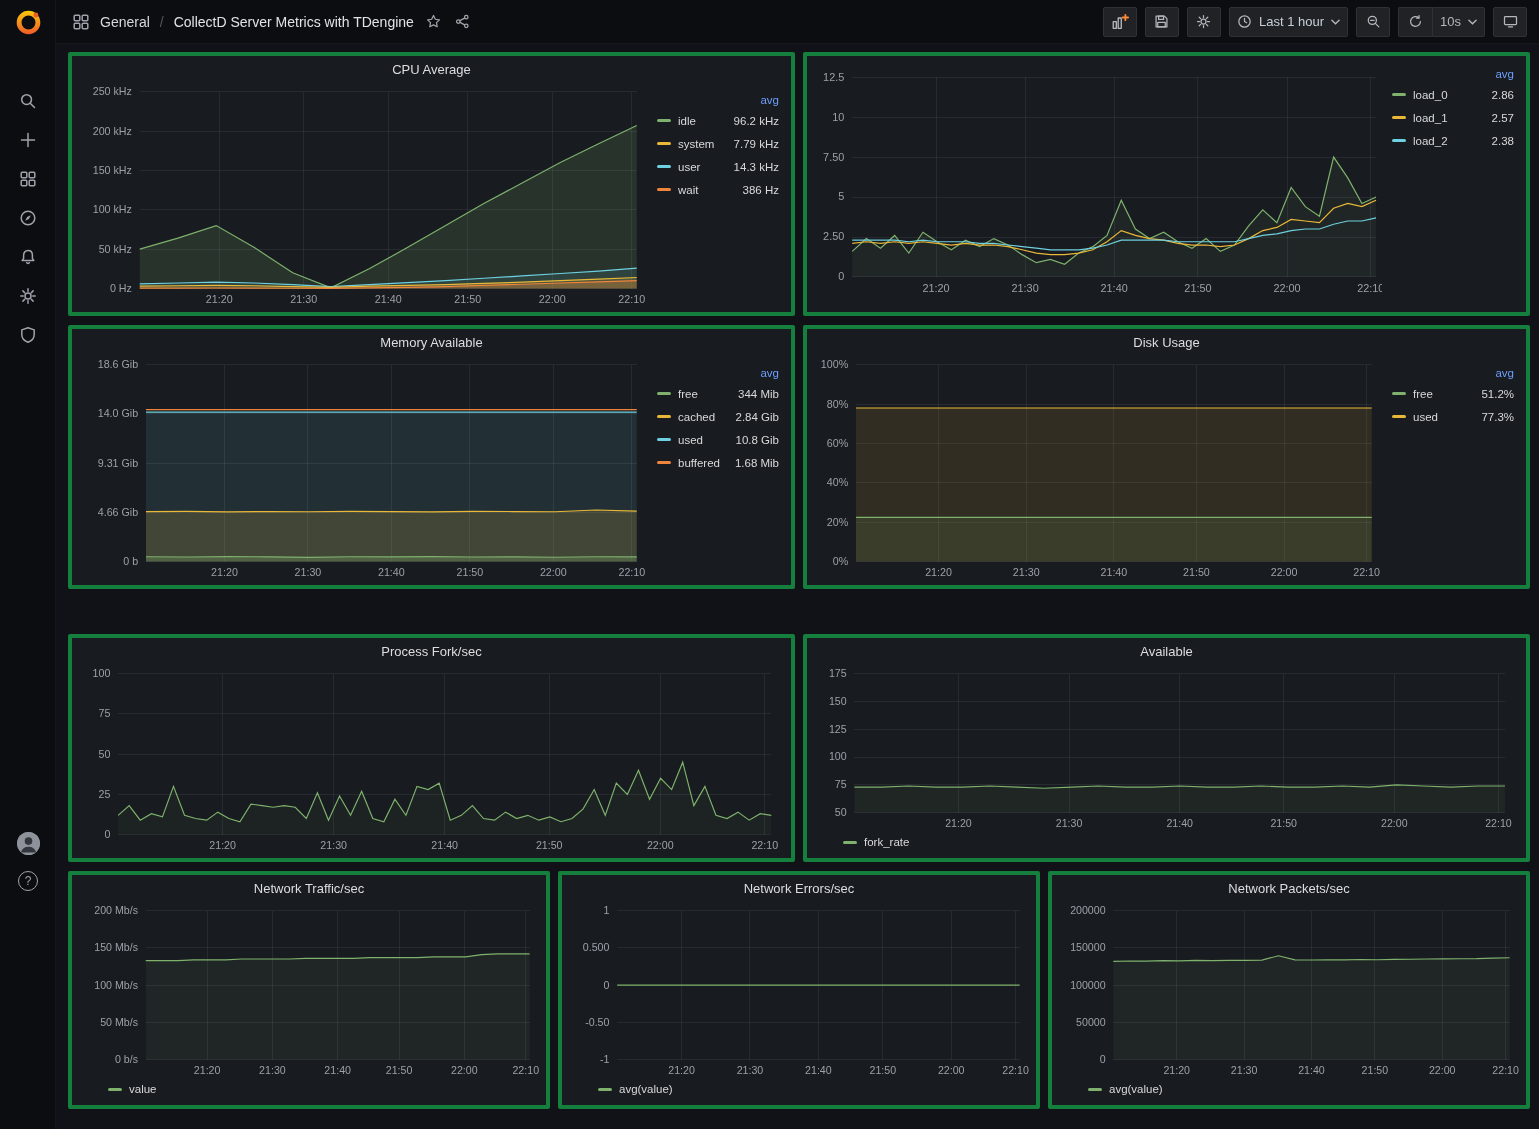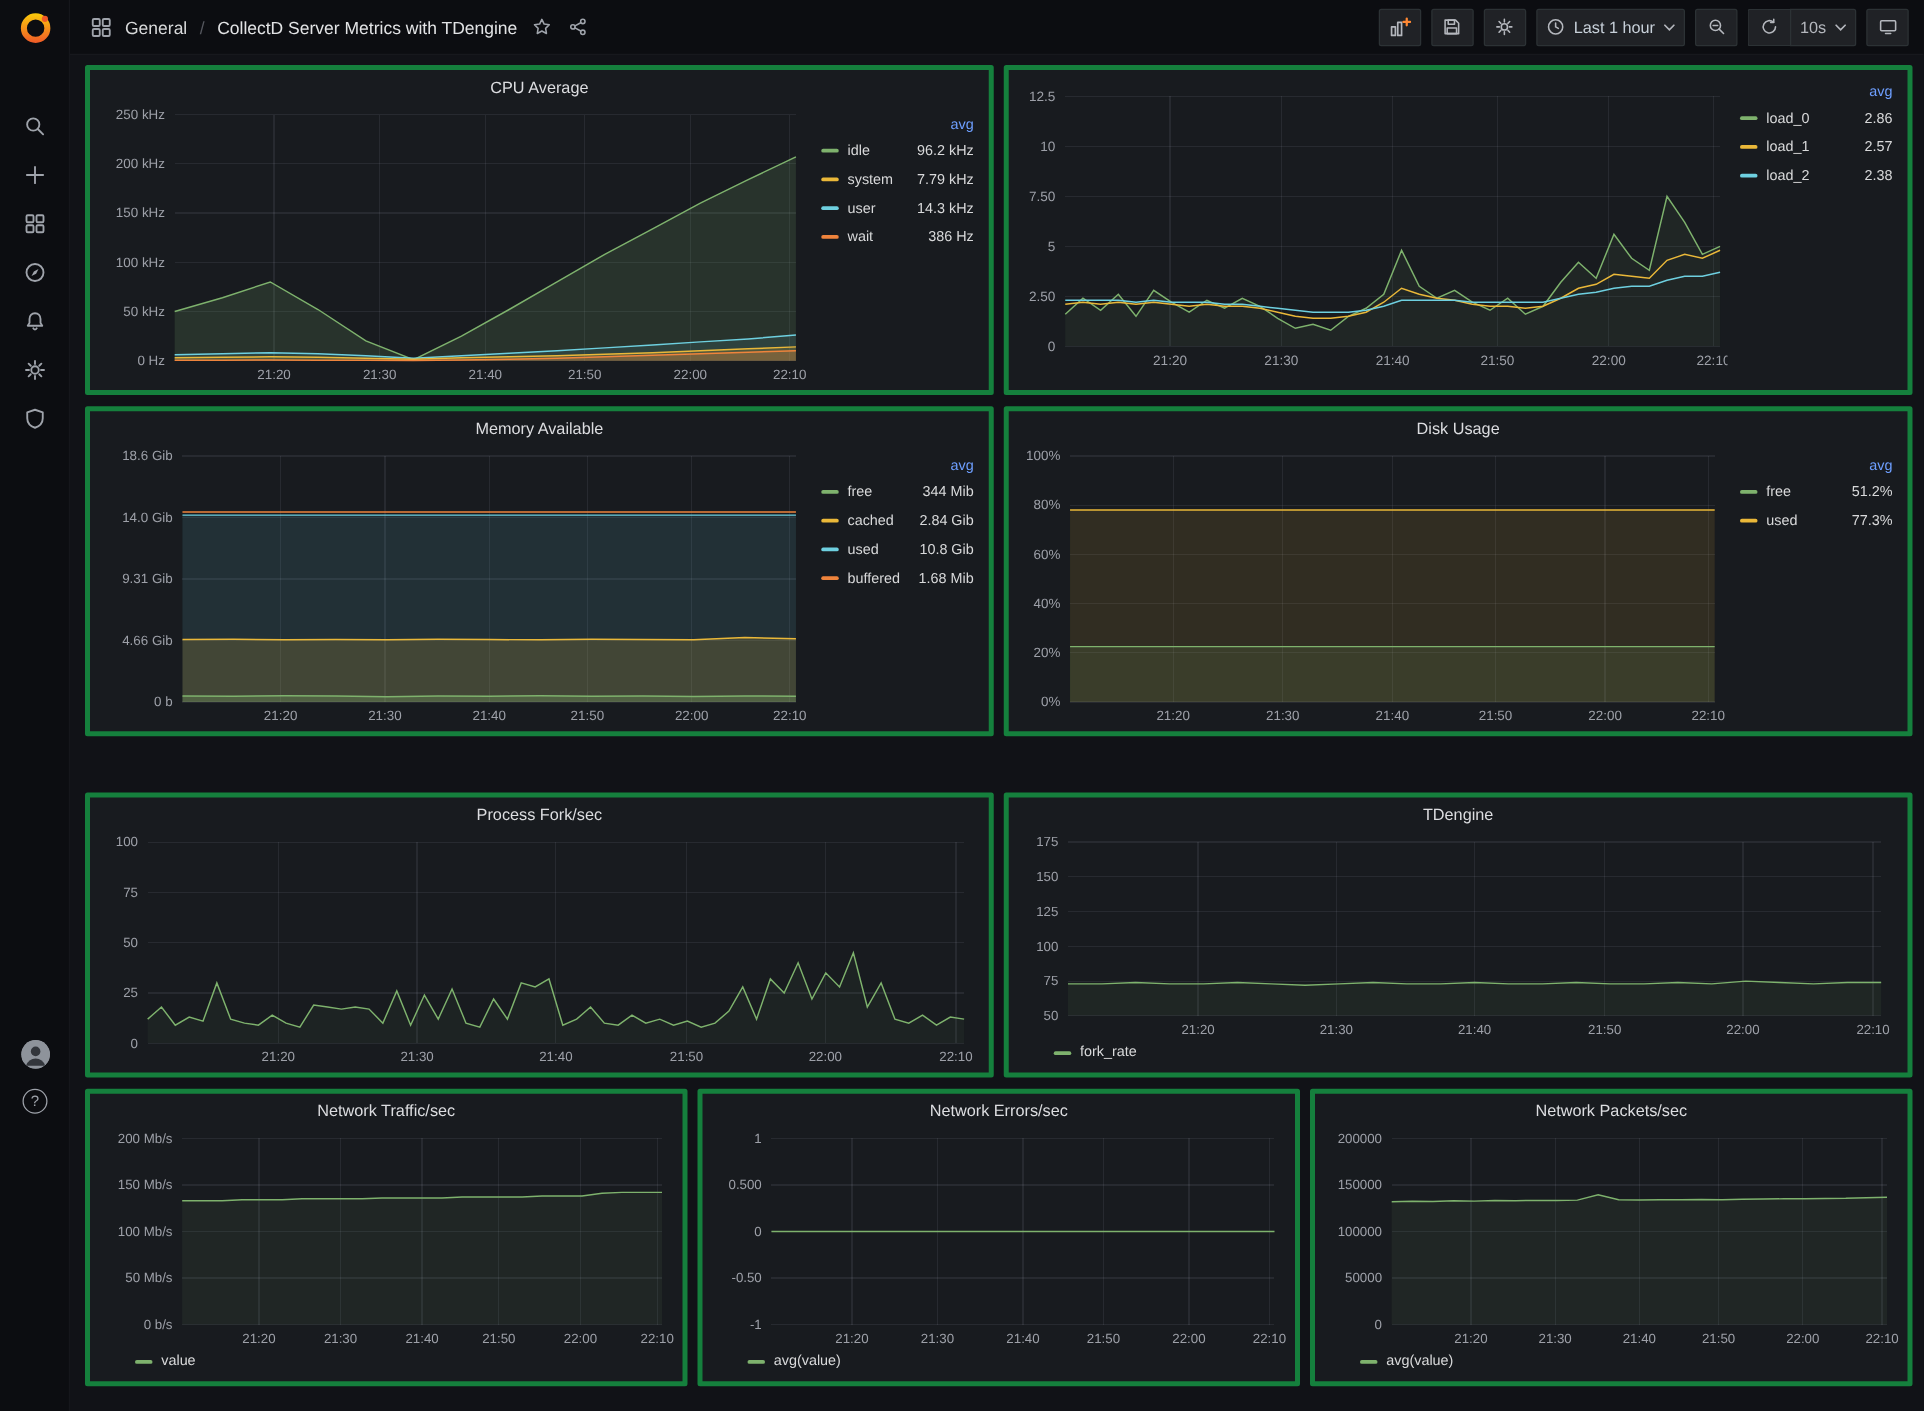--- a/index.html
+++ b/index.html
@@ -527,21 +527,21 @@
                 <text class="tk tx" x="590.454" y="191">22:00</text>
                 <line class="grid" y1="10" y2="176" x1="698.262" x2="698.262"></line>
                 <text class="tk tx" x="698.262" y="191">22:10</text>
                 <path d="M31.2 176.0L31.2 156.1L42.6 146.1L54.0 161.1L65.5 154.4L76.9 157.7L88.3 126.2L99.7 156.1L111.1 159.4L122.6 161.1L134.0 152.8L145.4 159.4L156.8 162.7L168.2 144.5L179.7 146.1L191.1 147.8L202.5 146.1L213.9 147.8L225.3 159.4L236.8 132.8L248.2 161.1L259.6 136.2L271.0 156.1L282.4 131.2L293.9 159.4L305.3 162.7L316.7 139.5L328.1 156.1L339.5 126.2L351.0 129.5L362.4 122.9L373.8 161.1L385.2 156.1L396.7 146.1L408.1 159.4L419.5 161.1L430.9 152.8L442.3 159.4L453.8 156.1L465.2 161.1L476.6 157.7L488.0 162.7L499.4 159.4L510.9 149.4L522.3 129.5L533.7 156.1L545.1 122.9L556.5 134.5L568.0 109.6L579.4 139.5L590.8 117.9L602.2 129.5L613.6 101.3L625.1 146.1L636.5 126.2L647.9 156.1L659.3 159.4L670.7 152.8L682.2 161.1L693.6 154.4L705.0 156.1L705.0 176.0Z" fill="#7eb26d" opacity="0.06"></path>
                 <polyline fill="none" stroke="#7eb26d" stroke-width="1.2" points="31.2,156.1 42.6,146.1 54.0,161.1 65.5,154.4 76.9,157.7 88.3,126.2 99.7,156.1 111.1,159.4 122.6,161.1 134.0,152.8 145.4,159.4 156.8,162.7 168.2,144.5 179.7,146.1 191.1,147.8 202.5,146.1 213.9,147.8 225.3,159.4 236.8,132.8 248.2,161.1 259.6,136.2 271.0,156.1 282.4,131.2 293.9,159.4 305.3,162.7 316.7,139.5 328.1,156.1 339.5,126.2 351.0,129.5 362.4,122.9 373.8,161.1 385.2,156.1 396.7,146.1 408.1,159.4 419.5,161.1 430.9,152.8 442.3,159.4 453.8,156.1 465.2,161.1 476.6,157.7 488.0,162.7 499.4,159.4 510.9,149.4 522.3,129.5 533.7,156.1 545.1,122.9 556.5,134.5 568.0,109.6 579.4,139.5 590.8,117.9 602.2,129.5 613.6,101.3 625.1,146.1 636.5,126.2 647.9,156.1 659.3,159.4 670.7,152.8 682.2,161.1 693.6,154.4 705.0,156.1"></polyline>
               </svg>
           </div>
         </section>
         <section class="panel">
           <header class="ptitle">
-              <span>TDengine</span>
+              <span>Available</span>
             </header>
           <div class="pbody col">
             <svg class="chart" viewBox="0 0 711 174">
                 <line class="grid" x1="31.200000000000003" x2="705" y1="154" y2="154"></line>
                 <text class="tk ty" x="23.200000000000003" y="157.5">50</text>
                 <line class="grid" x1="31.200000000000003" x2="705" y1="125.2" y2="125.2"></line>
                 <text class="tk ty" x="23.200000000000003" y="128.7">75</text>
                 <line class="grid" x1="31.200000000000003" x2="705" y1="96.4" y2="96.4"></line>
                 <text class="tk ty" x="23.200000000000003" y="99.9">100</text>
                 <line class="grid" x1="31.200000000000003" x2="705" y1="67.60000000000001" y2="67.60000000000001"></line>

